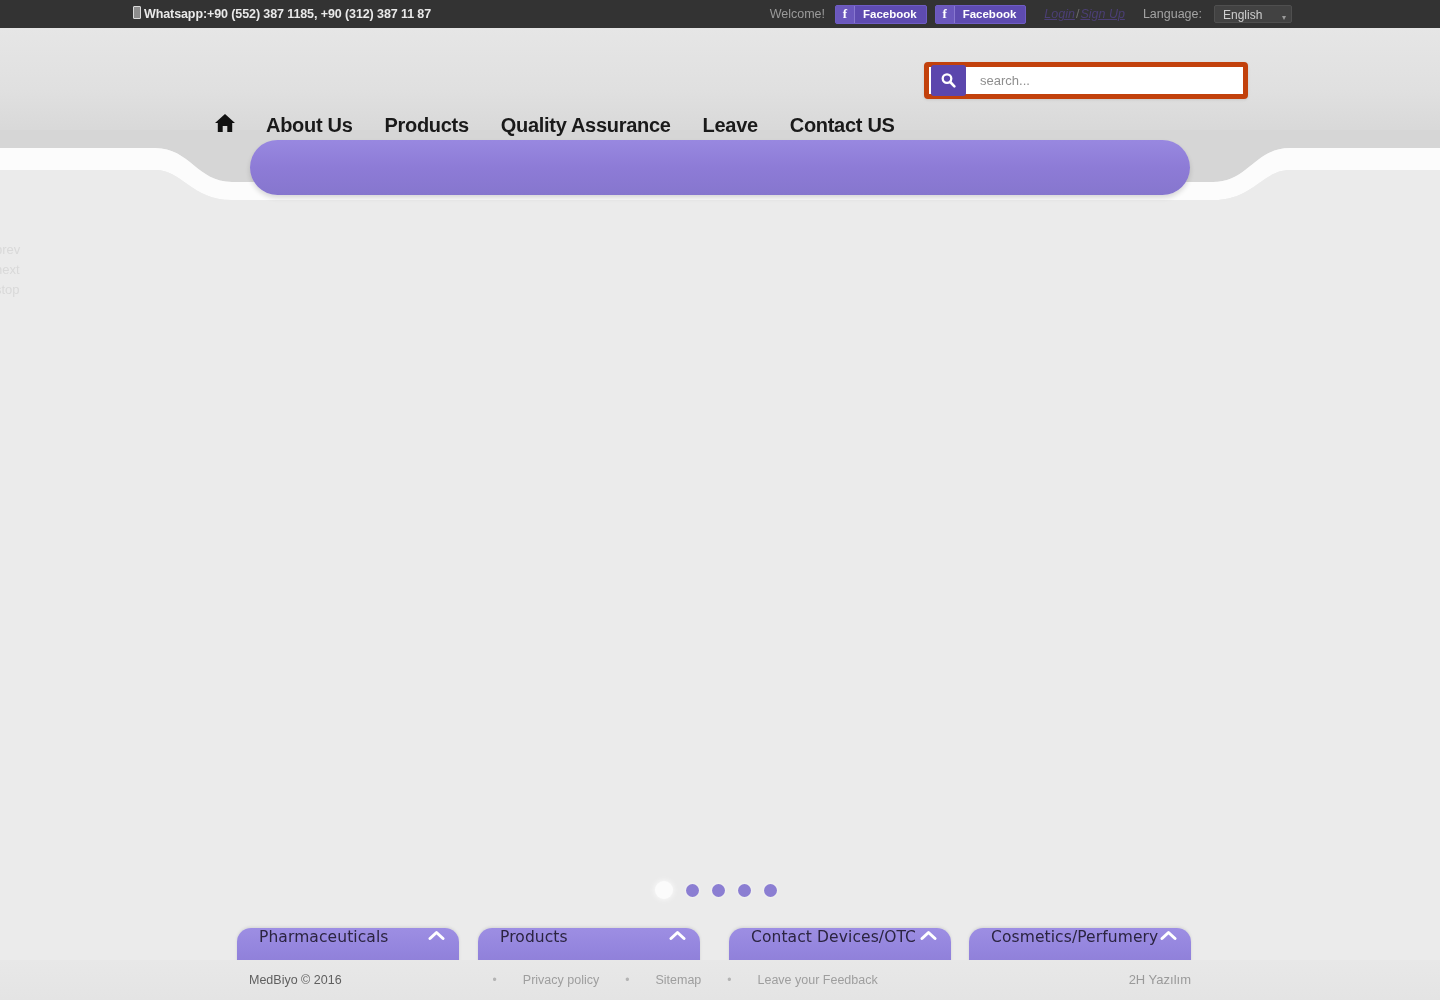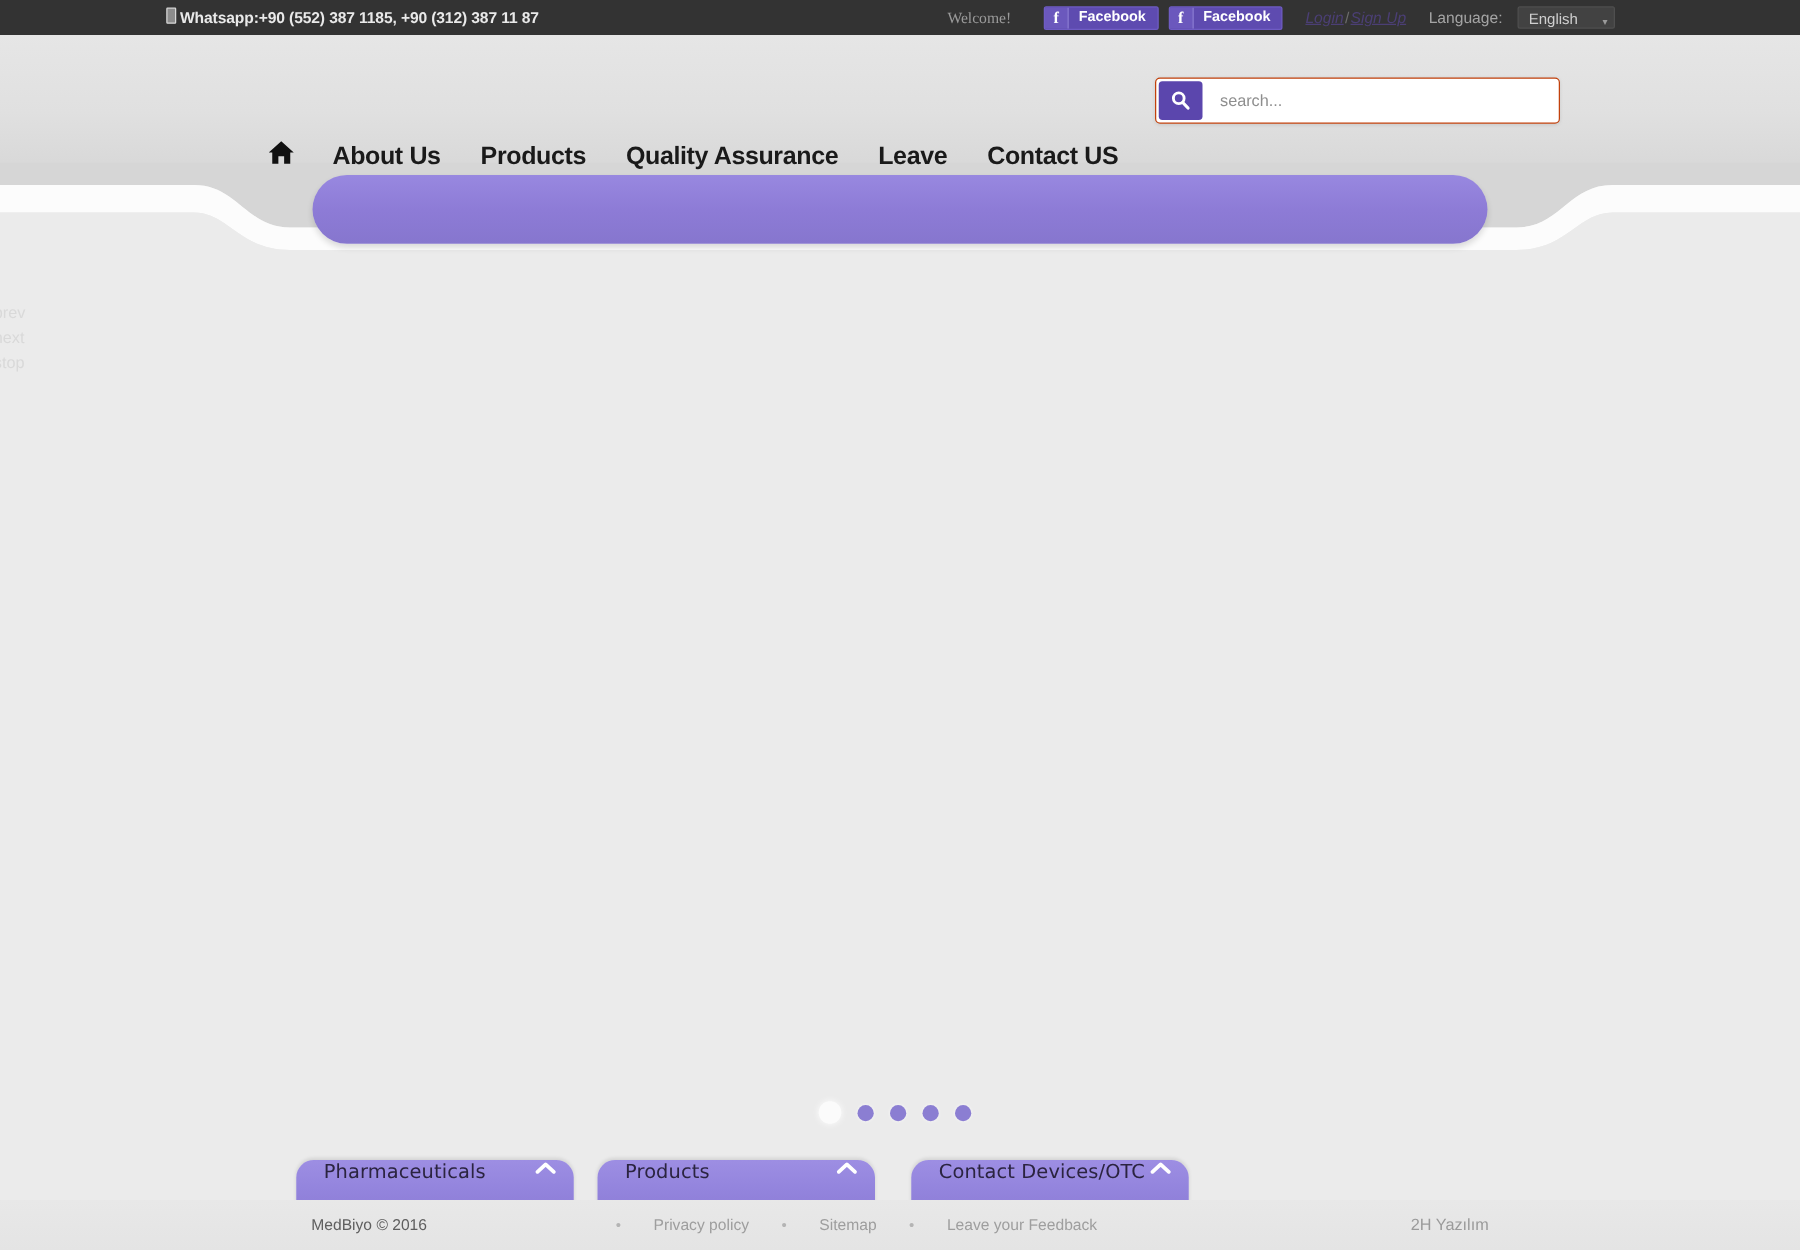--- a/index.html
+++ b/index.html
@@ -51,22 +51,21 @@
     top: 0;
     height: 28px;
     display: flex;
     align-items: center;
     gap: 8px;
     white-space: nowrap;
   }
   .welcome {
     color: #9a9a9a;
     font-size: 12.5px;
-    margin-right: 18px;
-    font-family: Liberation Serif, serif;
+    margin-right: 2px;
   }
   .fb-btn {
     display: inline-flex;
     align-items: center;
     height: 19px;
     background: #5e4bb0;
     border: 1px solid #6f5cc4;
     border-radius: 2px;
     box-sizing: border-box;
     overflow: hidden;
@@ -141,21 +140,21 @@
   }
 
   
   .search-wrap {
     position: absolute;
     left: 924px;
     top: 62px;
     width: 324px;
     height: 37px;
     background: #ffffff;
-    border: 1px solid #c2410c;
+    border: 5px solid #c2410c;
     border-radius: 4px;
     box-shadow: 0 1px 3px rgba(0,0,0,0.10);
     box-sizing: border-box;
     display: flex;
     align-items: center;
     z-index: 6;
   }
   .search-btn {
     width: 35px;
     height: 31px;
@@ -444,20 +443,28 @@
   <div class="cat-panel cat-1">
     <span class="cat-label">Products</span>
     <span class="cat-chevron">
       <svg width="17" height="11" viewBox="0 0 17 11" xmlns="http://www.w3.org/2000/svg">
         <path d="M2 8.5 L8.5 2.5 L15 8.5" fill="none" stroke="#ffffff" stroke-width="3" stroke-linecap="round" stroke-linejoin="round"></path>
       </svg>
     </span>
   </div>
   <div class="cat-panel cat-2">
     <span class="cat-label">Contact Devices/OTC</span>
+    <span class="cat-chevron">
+      <svg width="17" height="11" viewBox="0 0 17 11" xmlns="http://www.w3.org/2000/svg">
+        <path d="M2 8.5 L8.5 2.5 L15 8.5" fill="none" stroke="#ffffff" stroke-width="3" stroke-linecap="round" stroke-linejoin="round"></path>
+      </svg>
+    </span>
+  </div>
+  <div class="cat-panel cat-3">
+    <span class="cat-label">Cosmetics/Perfumery</span>
     <span class="cat-chevron">
       <svg width="17" height="11" viewBox="0 0 17 11" xmlns="http://www.w3.org/2000/svg">
         <path d="M2 8.5 L8.5 2.5 L15 8.5" fill="none" stroke="#ffffff" stroke-width="3" stroke-linecap="round" stroke-linejoin="round"></path>
       </svg>
     </span>
   </div>
 </div>
 
 <div class="footer">
   <div class="footer-inner">

